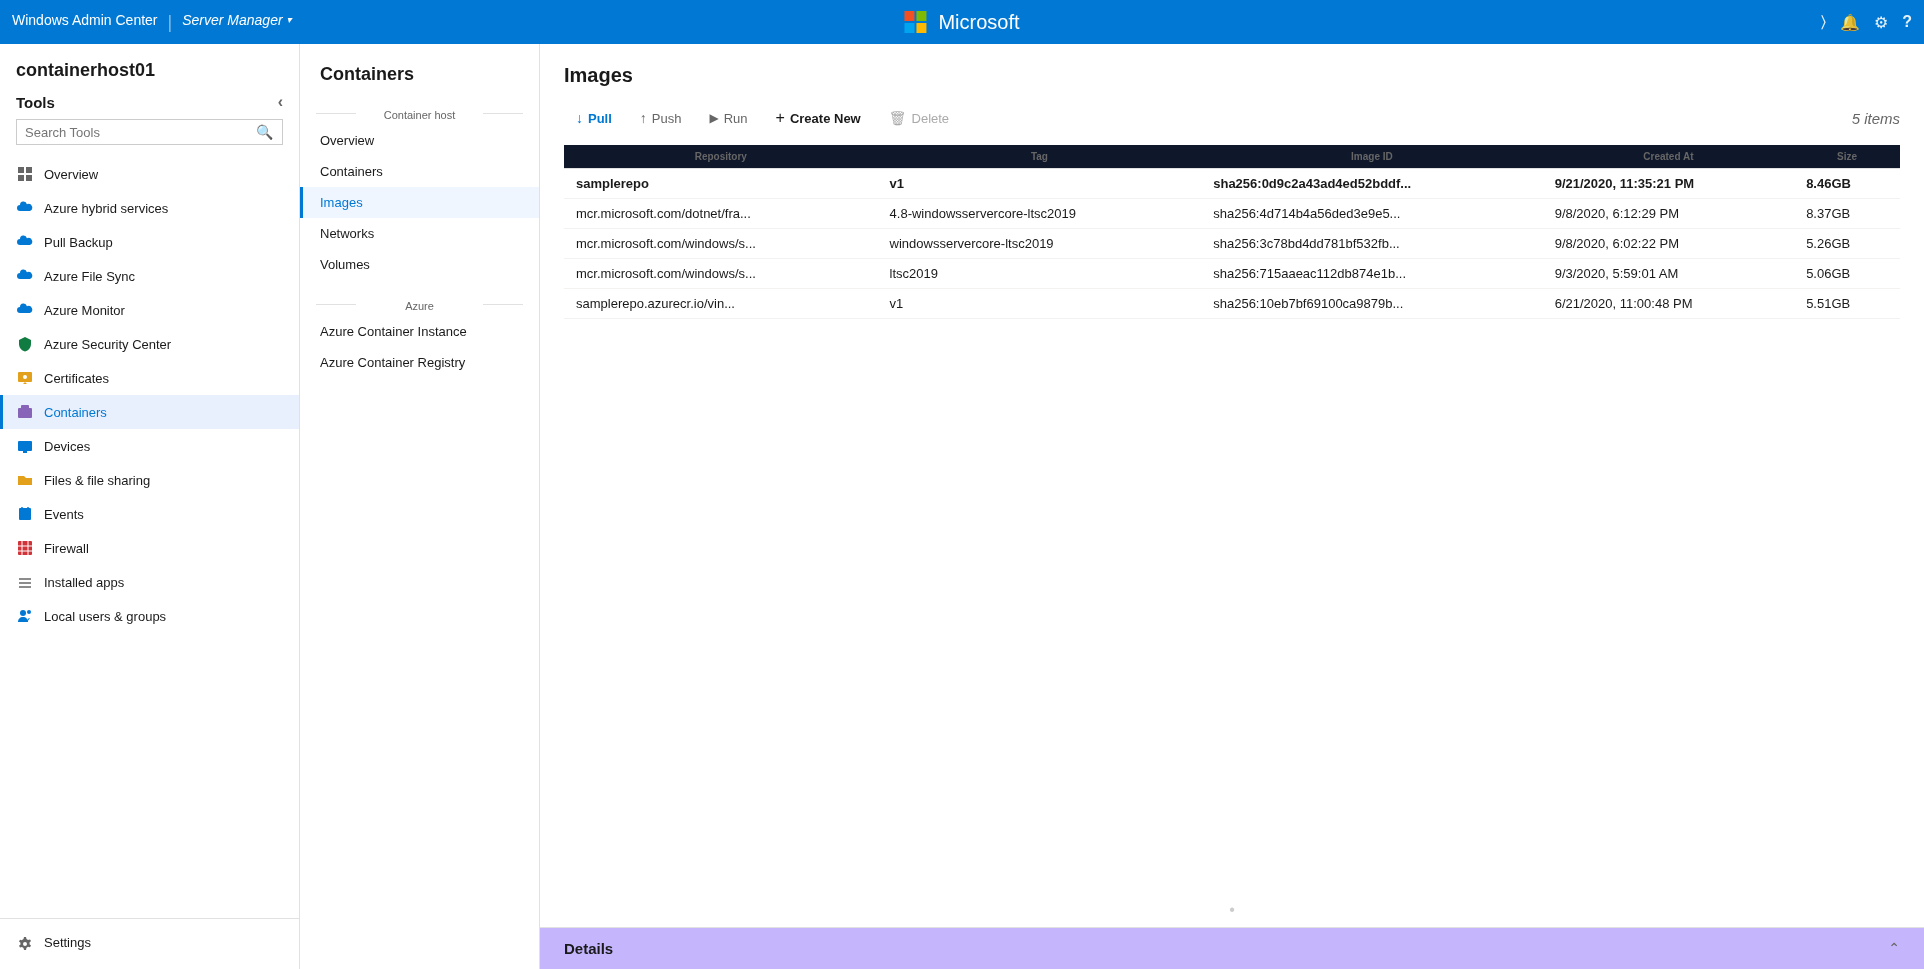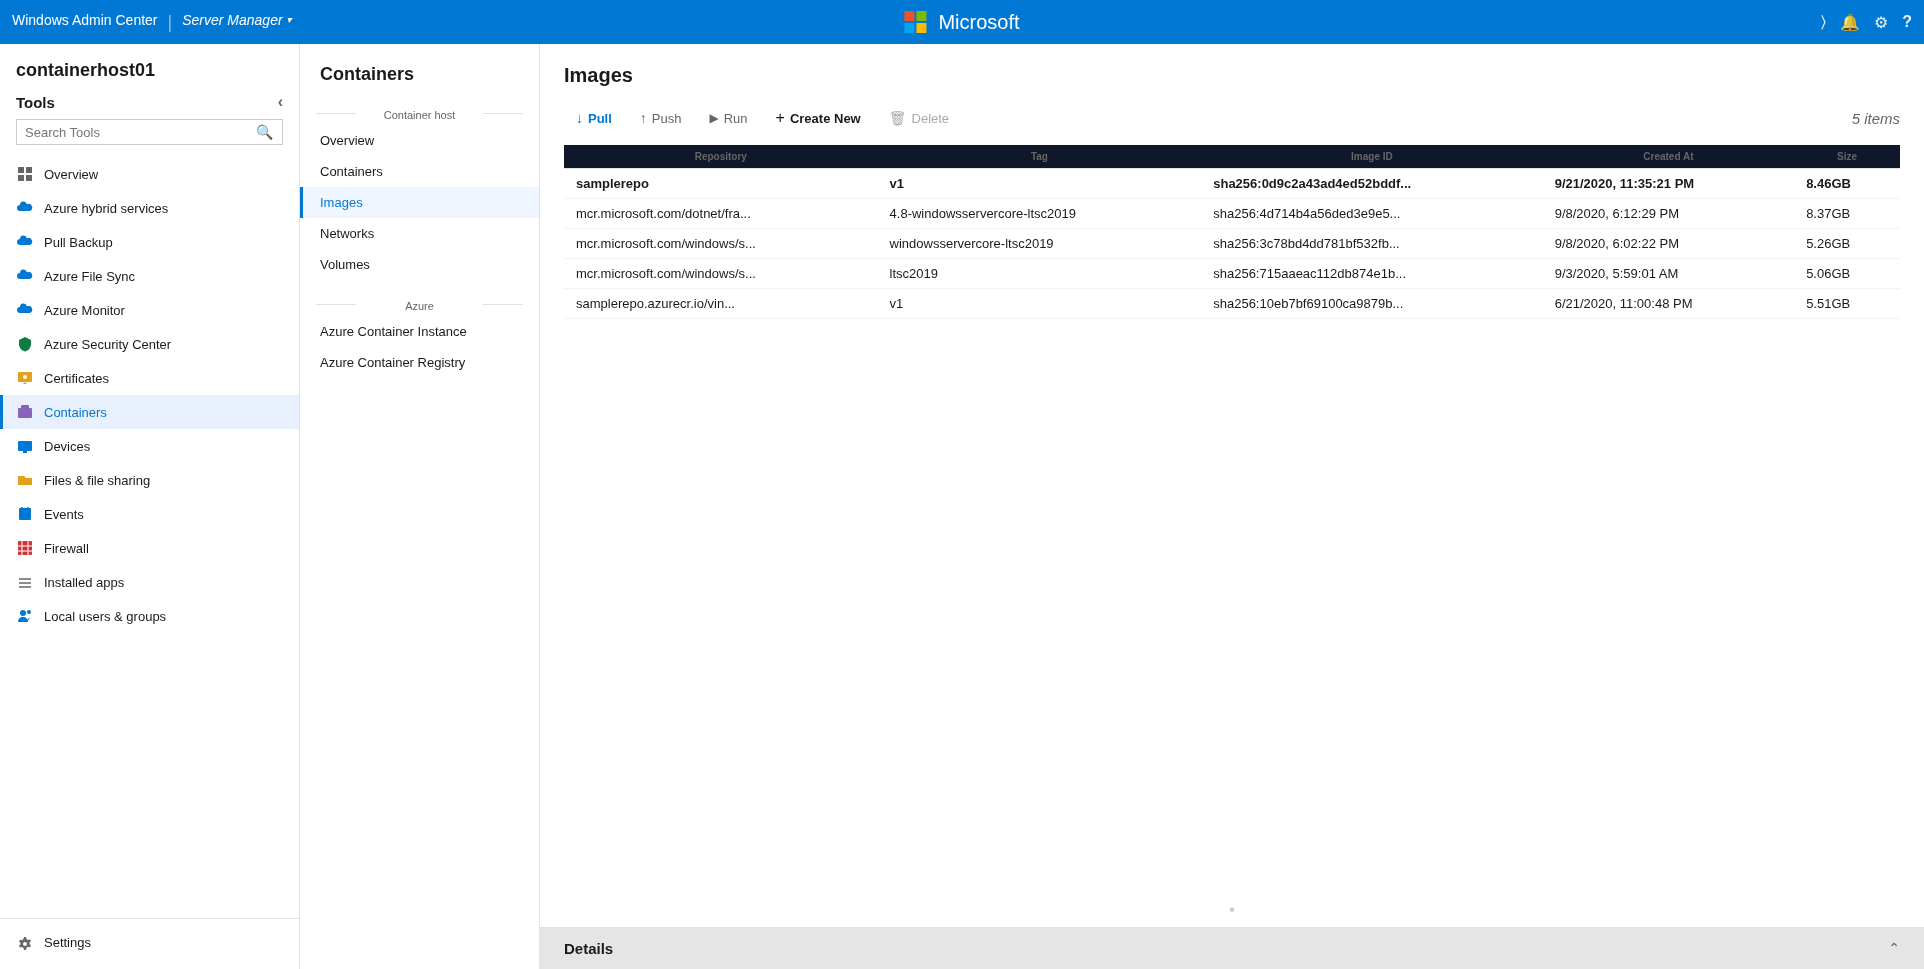--- a/index.html
+++ b/index.html
@@ -140,21 +140,21 @@
     .divider-dot { text-align: center; padding: 8px; color: #ccc; font-size: 16px; }
 
     
     .details-section {
       border-top: 1px solid #e1e1e1;
       padding: 12px 24px;
       display: flex;
       align-items: flex-start;
       justify-content: space-between;
       cursor: pointer;
-      background: #e5e5e5;
+      background: #c4b5fd;
     }
     .details-title { font-size: 15px; font-weight: 600; color: #1a1a1a; }
     .details-expand { color: #666; font-size: 14px; }
 
     
     .icon-overview { color: #666; }
     .icon-azure-hybrid { color: #0078d4; }
     .icon-azure-backup { color: #0078d4; }
     .icon-azure-file { color: #0078d4; }
     .icon-azure-monitor { color: #0078d4; }

